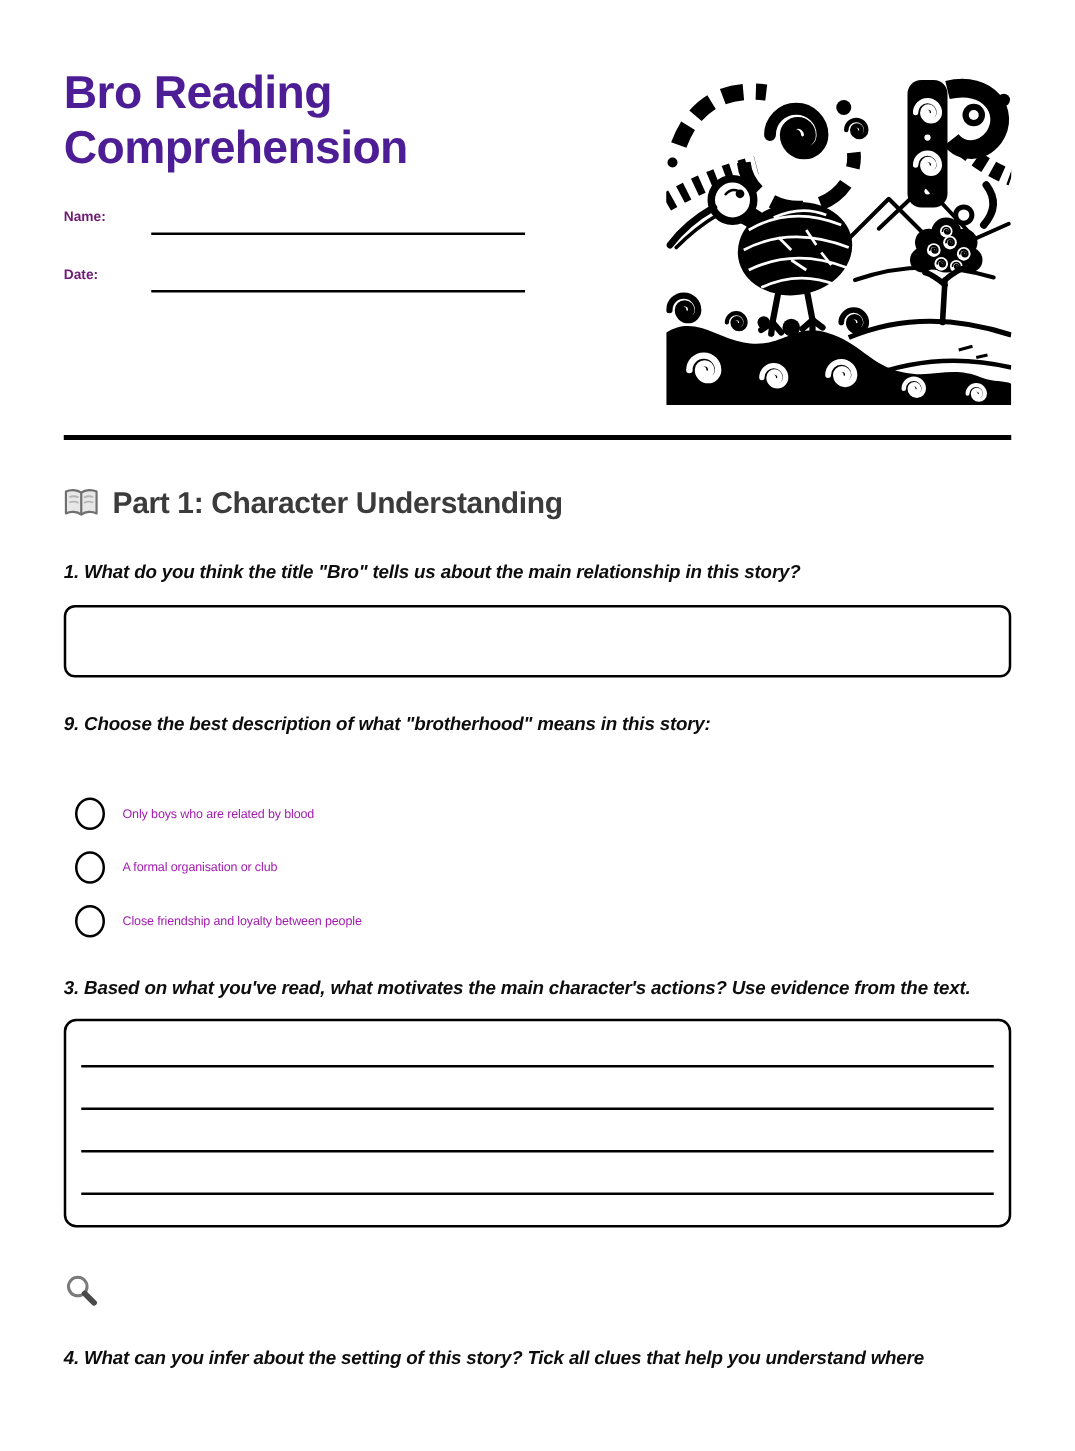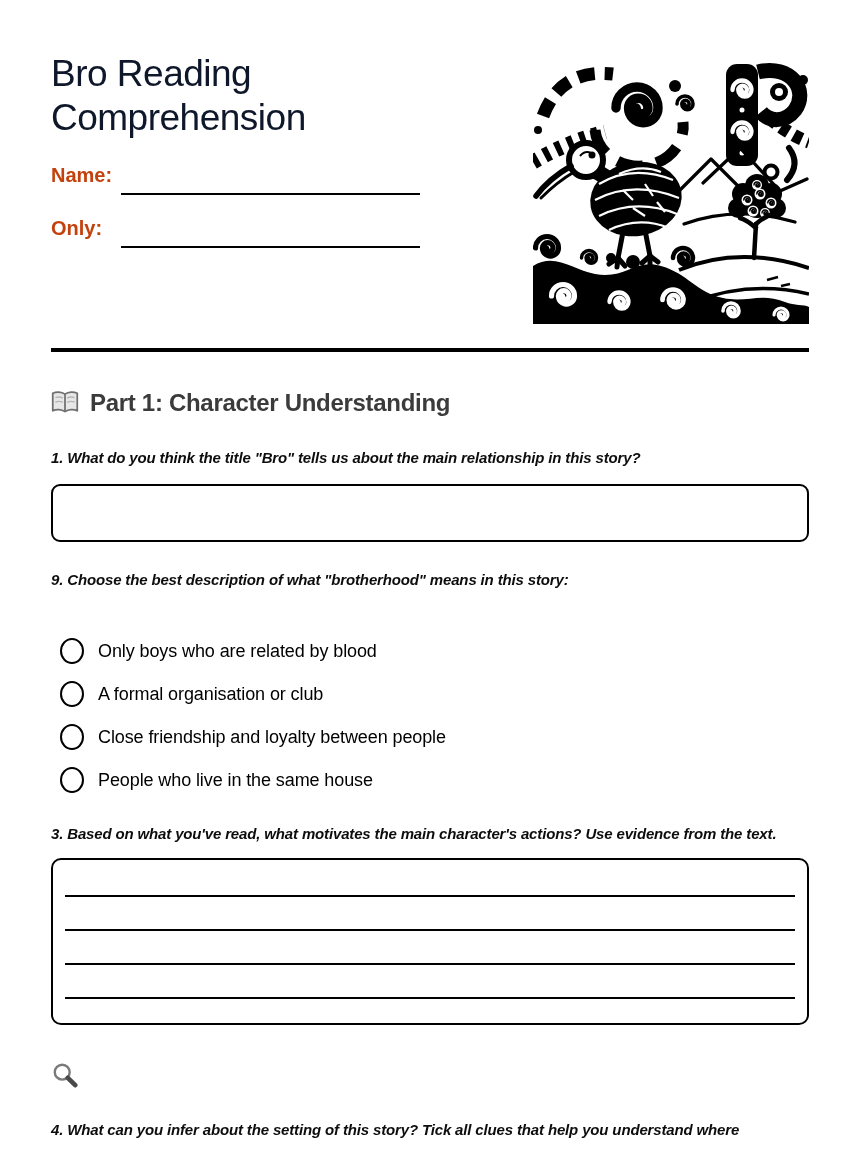--- a/index.html
+++ b/index.html
@@ -9,26 +9,26 @@
     background: #ffffff; color: #0d0d0d;
     font-family: "Liberation Sans", sans-serif;
   }
   .page { padding: 50px 51px 0 51px; }
 
   
   .top { display: flex; justify-content: space-between; align-items: flex-start; }
   .head-left { width: 420px; }
   h1 {
     margin: 2px 0 0 0; width: 345px;
-    font-size: 37px; line-height: 44px; font-weight: normal;
-    color: #0f172a; letter-spacing: -0.5px;
+    font-size: 37px; line-height: 44px; font-weight: bold;
+    color: #4c1d95; letter-spacing: -0.5px;
   }
   .field-row { display: flex; align-items: flex-end; margin-top: 24px; }
   .field-row.date { margin-top: 22px; }
-  .field-label { font-size: 20px; font-weight: bold; color: #c2410c; width: 56px; margin-right: 14px; padding-bottom: 8px; }
+  .field-label { font-size: 11px; font-weight: bold; color: #701a75; width: 56px; margin-right: 14px; padding-bottom: 8px; }
   .field-line { width: 299px; height: 24px; border-bottom: 2.5px solid #000; }
   .artwork { width: 276px; height: 272px; margin-top: 2px; flex: none; }
 
   .divider { border: none; border-top: 4px solid #000; margin: 24px 0 0 0; }
 
   
   h2.part {
     display: flex; gap: 11px;
     margin: 37px 0 0 0; font-size: 24px; font-weight: bold;
     color: #3b3b3b; letter-spacing: -0.3px;
@@ -49,21 +49,21 @@
     border: 2.5px solid #000; border-radius: 9px; background: #fff;
   }
 
   .options { margin-top: 46px; padding-left: 9px; }
   .option { display: flex; align-items: center; margin-bottom: 17px; height: 26px; }
   .radio {
     width: 24px; height: 26px; flex: none;
     border: 2.5px solid #000; border-radius: 50%; background: #fff;
     margin-right: 14px;
   }
-  .option-label { font-size: 18px; color: #000000; letter-spacing: -0.1px; }
+  .option-label { font-size: 10px; color: #a21caf; letter-spacing: -0.1px; }
 
   .lined-box {
     margin-top: 12px; height: 167px;
     border: 2.5px solid #000; border-radius: 10px; background: #fff;
     padding: 3px 12px 0 12px;
   }
   .write-line { height: 34px; border-bottom: 2px solid #000; }
 </style>
 </head>
 <body>
@@ -71,21 +71,21 @@
 <div class="page">
 
   <div class="top">
     <div class="head-left">
       <h1>Bro Reading Comprehension</h1>
       <div class="field-row">
         <span class="field-label">Name:</span>
         <span class="field-line"></span>
       </div>
       <div class="field-row date">
-        <span class="field-label">Only:</span>
+        <span class="field-label">Date:</span>
         <span class="field-line"></span>
       </div>
     </div>
 
     <svg class="artwork" viewBox="0 0 276 272">
       <defs>
         <path id="koru" d="M -10 0 A 10 10 0 1 1 10 0 A 7 7 0 1 1 -4 0 A 4.6 4.6 0 1 1 5.2 0 A 2.8 2.8 0 1 1 -0.4 0" fill="none" stroke-width="4.5" stroke-linecap="round"></path>
       </defs>
 
       <path d="M 10 64 Q 28 16 80 22" fill="none" stroke="#000" stroke-width="13" stroke-dasharray="17 10"></path>
@@ -212,24 +212,20 @@
       <span class="option-label">Only boys who are related by blood</span>
     </div>
     <div class="option">
       <span class="radio"></span>
       <span class="option-label">A formal organisation or club</span>
     </div>
     <div class="option">
       <span class="radio"></span>
       <span class="option-label">Close friendship and loyalty between people</span>
     </div>
-    <div class="option">
-      <span class="radio"></span>
-      <span class="option-label">People who live in the same house</span>
-    </div>
   </div>
 
   <p class="question q3">3. Based on what you've read, what motivates the main character's actions? Use evidence from the text.</p>
   <div class="lined-box">
     <div class="write-line"></div>
     <div class="write-line"></div>
     <div class="write-line"></div>
     <div class="write-line"></div>
   </div>
 

